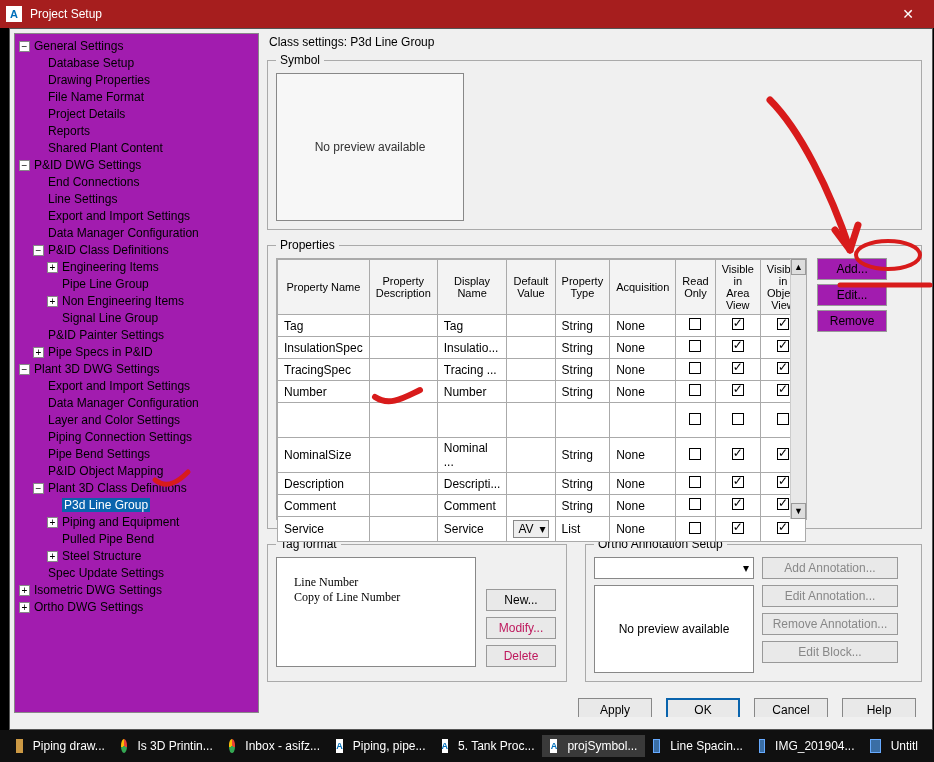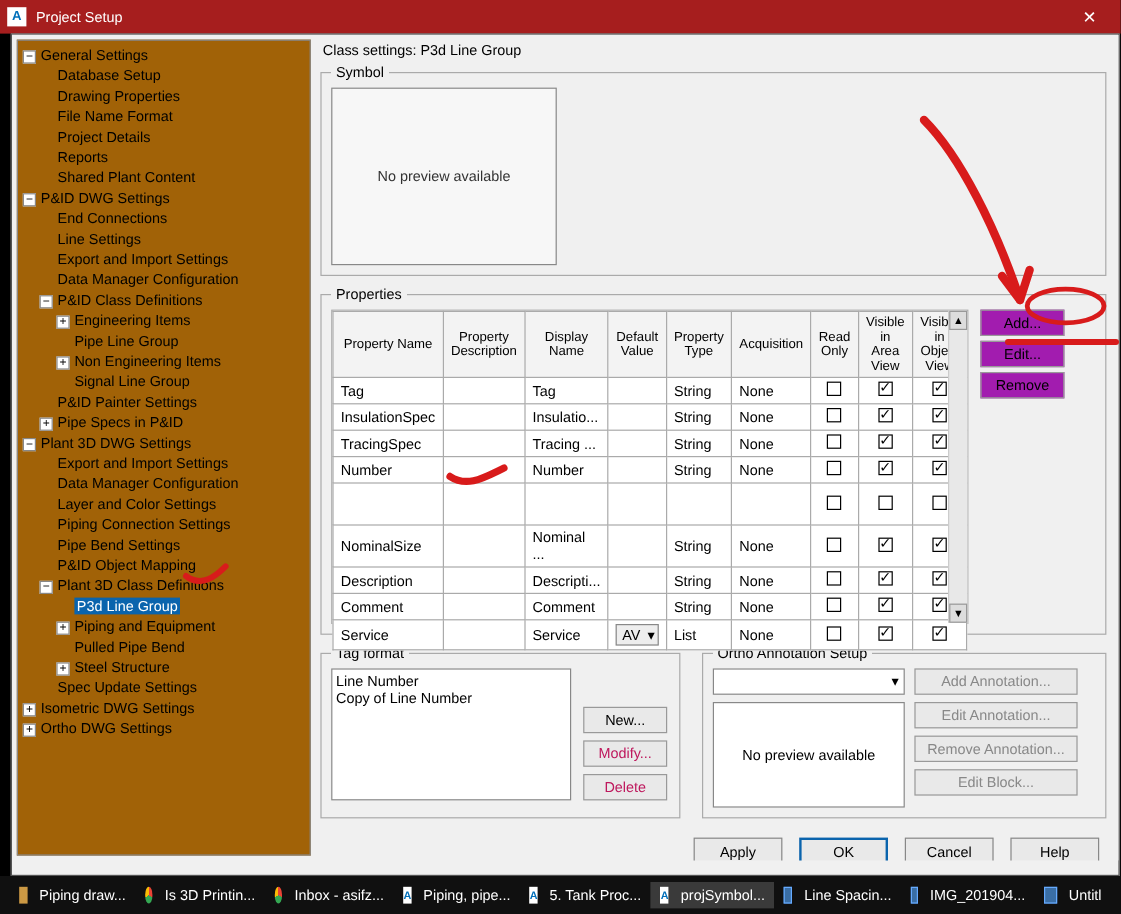--- a/index.html
+++ b/index.html
@@ -3,26 +3,26 @@
 <meta charset="utf-8">
 <style>
   * { box-sizing: border-box; font-family: "Segoe UI", Tahoma, sans-serif; font-size: 12px; }
   html, body { margin: 0; padding: 0; height: 762px; width: 934px; overflow: hidden; background:#000; }
   .titlebar { height: 28px; background: #a61e1e; color: #fff; display: flex; align-items: center; padding: 0 6px; }
   .titlebar .logo { width: 16px; height: 16px; background: #fff; color:#006fba; display:inline-flex;align-items:center;justify-content:center;font-weight:bold;font-size:11px;margin-right:8px;}
   .titlebar .title { flex: 1; }
   .titlebar .close { width: 40px; text-align: center; font-size: 14px; }
   .body { display: flex; height: 688px; background: #f0f0f0; }
   .taskbar { height: 32px; background: #101010; display: flex; align-items: center; padding: 0 8px; gap: 0; }
-  .task { color: #fff; display:flex;align-items:center;gap:10px;padding:4px 8px;max-width:120px;overflow:hidden;white-space:nowrap;font-size:11px;justify-content:flex-end;}
+  .task { color: #fff; display:flex;align-items:center;gap:10px;padding:4px 8px;max-width:120px;overflow:hidden;white-space:nowrap;font-size:11px;}
   .task.active{background:#3a3a3a;}
   .task .ticon{width:14px;height:14px;display:inline-block;}
   .dialog-border{border:1px solid #555; position:absolute; top:28px; left:9px; right:1px; bottom:32px; background:#f0f0f0;}
   
-  .tree { width: 245px; border:1px solid #888; margin:4px; padding:4px 2px; background:#a16207; overflow:auto; height: calc(100% - 8px);}
+  .tree { width: 245px; border:1px solid #888; margin:4px; padding:4px 2px; background:#a21caf; overflow:auto; height: calc(100% - 8px);}
   .tree ul{list-style:none;margin:0;padding:0 0 0 14px;}
   .tree>ul{padding-left:2px;}
   .tree li{white-space:nowrap;line-height:17px;cursor:default;}
   .tree .tg{display:inline-block;width:11px;height:11px;border:1px solid #888;text-align:center;line-height:9px;font-size:10px;margin-right:4px;background:#fff;}
   .tree .sp{display:inline-block;width:15px;}
   .tree .sel{background:#0a64ad;color:#fff;padding:0 2px;}
   
   .rpanel{flex:1;padding:6px 10px 6px 4px;overflow:hidden;}
   .hdr{margin:0 0 4px 2px;}
   fieldset{border:1px solid #aaa;margin:0 0 8px 0;padding:6px 8px 8px 8px;}
@@ -33,21 +33,21 @@
   table.props{border-collapse:collapse;width:100%;background:#fff;}
   table.props th, table.props td{border:1px solid #aaa;padding:3px 6px;text-align:left;font-weight:normal;background:#fff;}
   table.props th{background:#f3f3f3;height:38px;vertical-align:middle;text-align:center;font-size:11px;}
   table.props td.ck{text-align:center;}
   .chk{display:inline-block;width:12px;height:12px;border:1px solid #000;position:relative;}
   .chk.on::after{content:"✓";position:absolute;top:-3px;left:0;font-size:12px;}
   .sel-row td{background:#0a64ad;color:#fff;}
   .sbtns button{width:70px;margin-bottom:4px;height:22px;background:#a21caf;border:1px solid #999;}
   .sbtns button:disabled{color:#888;}
   .bottom-row{display:flex;gap:18px;}
-  .tagfmt textarea, .tagfmt .list{width:200px;height:110px;border:1px solid #888;background:#fff;padding:3px;resize:none;}
+  .tagfmt textarea, .tagfmt .list{width:200px;height:110px;border:1px solid #888;background:#fff;padding:17px;resize:none;font-family:Liberation Serif, serif;}
   .tbtns{display:flex;flex-direction:column;gap:6px;margin-left:10px;justify-content:flex-end;}
   .tbtns button{width:70px;height:22px;background:#e9e9e9;border:1px solid #999;}
   .tbtns button:disabled{color:#be185d;}
   .ortho-row{display:flex;gap:8px;align-items:flex-start;}
   .ortho-sel{border:1px solid #888;background:#fff;height:22px;width:160px;}
   .ortho-prev{border:1px solid #888;background:#fff;height:88px;width:160px;display:flex;align-items:center;justify-content:center;}
   .abtns{display:flex;flex-direction:column;gap:6px;}
   .abtns button{width:136px;height:22px;background:#e9e9e9;border:1px solid #999;color:#888;}
   .dlg-btns{display:flex;gap:14px;justify-content:flex-end;padding:8px 6px;}
   .dlg-btns button{width:74px;height:24px;background:#e9e9e9;border:1px solid #888;}

